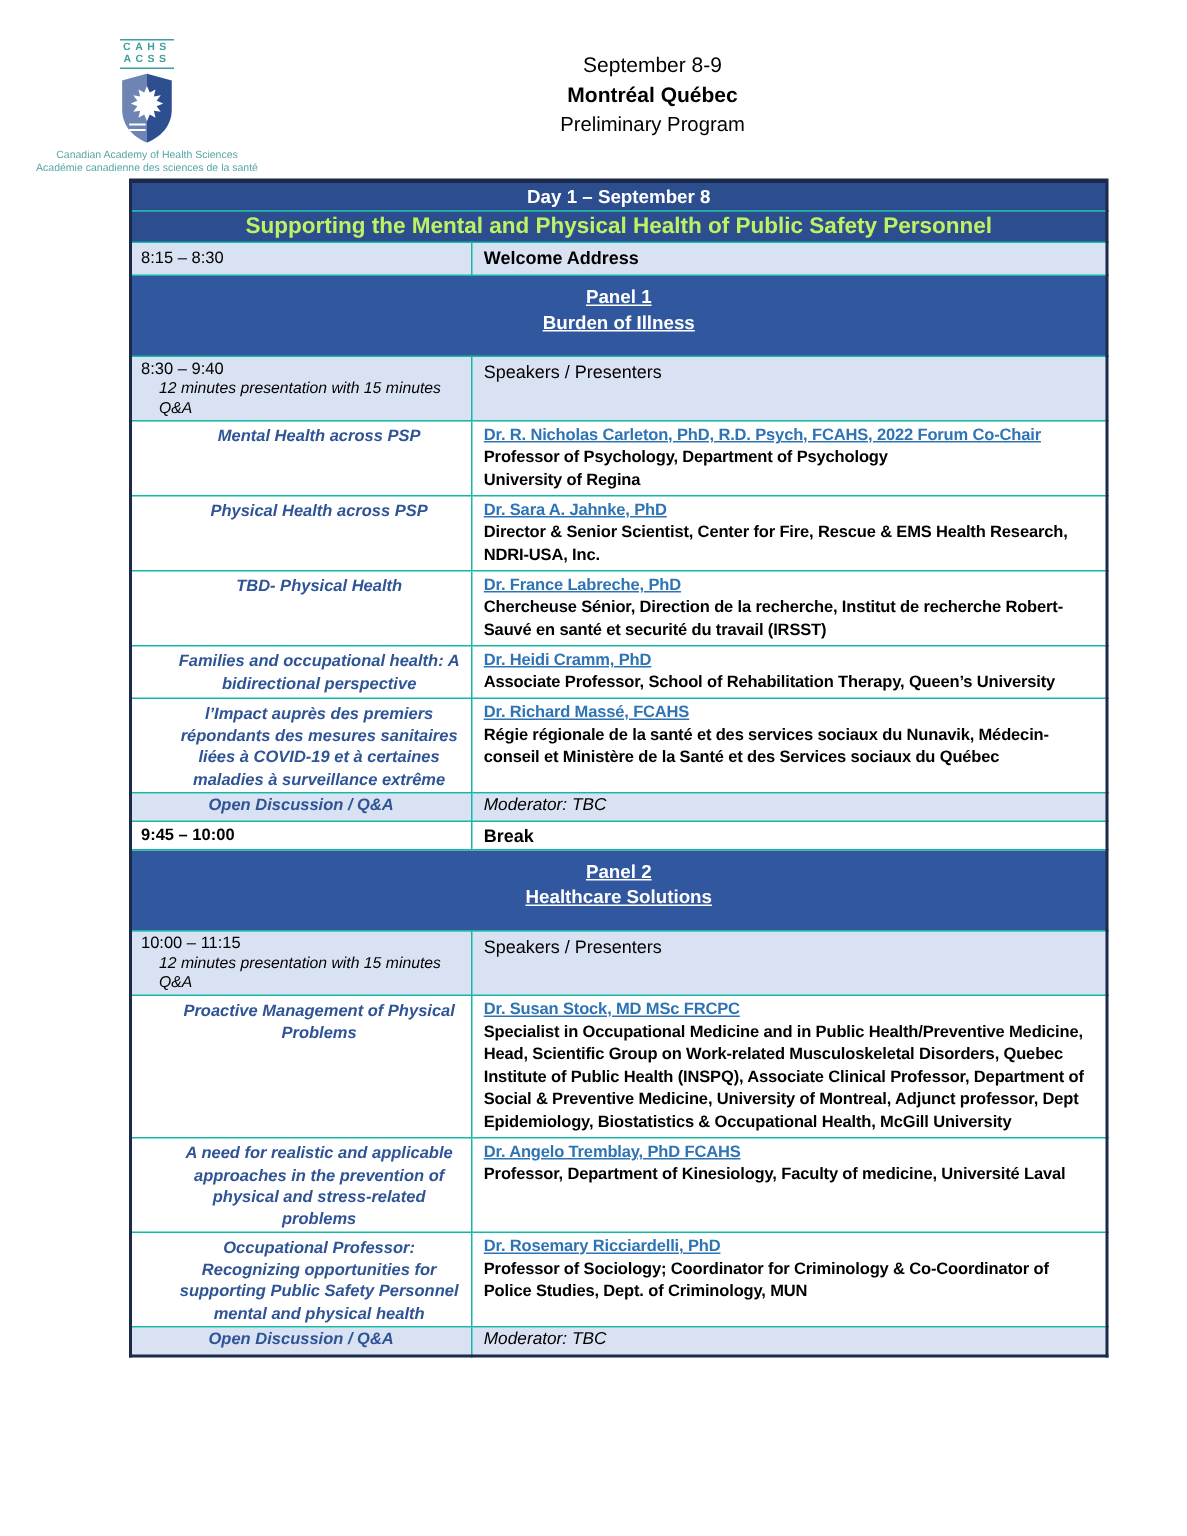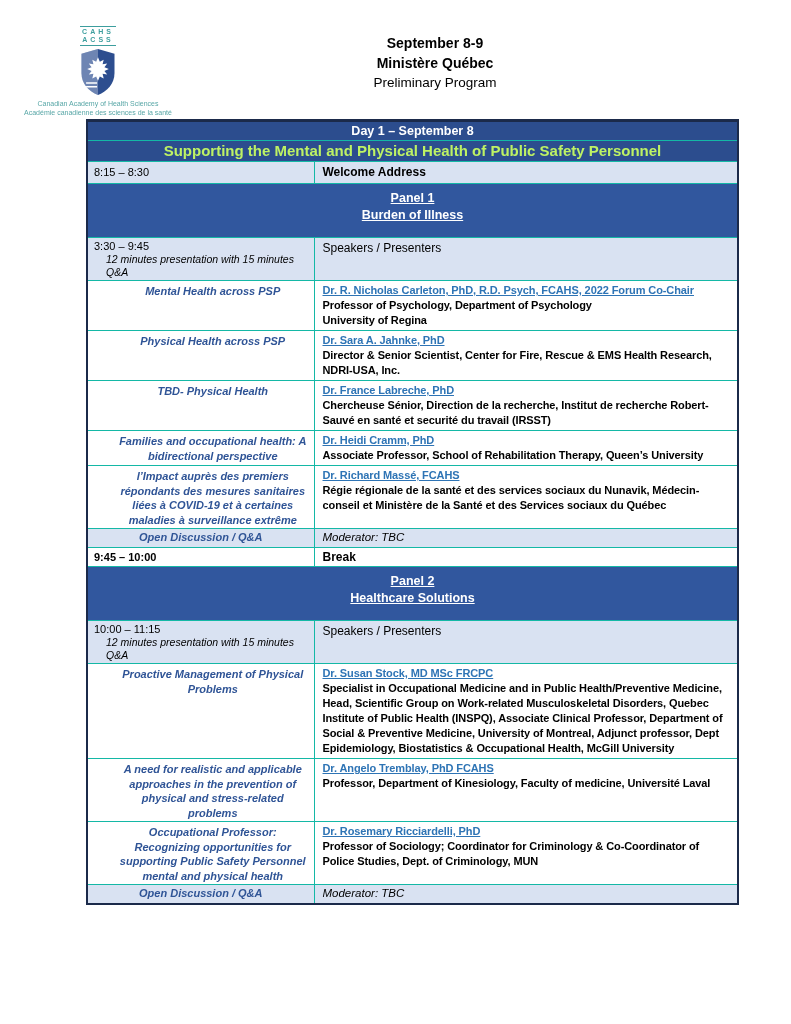--- a/index.html
+++ b/index.html
@@ -39,21 +39,21 @@
   }
 
   .title-block {
     position: absolute;
     left: 300px; top: 34px;
     width: 270px;
     text-align: center;
     line-height: 19.5px;
   }
   .title-l1 { font-size: 15px; font-weight: bold; }
-  .title-l2 { font-size: 14px; font-weight: bold; }
+  .title-l2 { font-size: 14px; font-weight: normal; }
   .title-l3 { font-size: 14px; font-weight: bold; }
   .title-l4 { font-size: 13.5px; font-weight: normal; }
 
   
   table.program {
     position: absolute;
     left: 86px; top: 119px;
     width: 651px;
     border-collapse: collapse;
     table-layout: fixed;
@@ -146,21 +146,21 @@
       <path d="M12 1 L12 26 C7 24 3 20 3 14 V3.5 Z" fill="#e9eef7" opacity="0.35"></path>
       <path d="M12 5.5l1 2.4 2.1-1.1-.6 2.5 2.5-.4-1.5 2 2.4 1-2.4 1 1.5 2-2.5-.4.6 2.5-2.1-1.1-1 2.4-1-2.4-2.1 1.1.6-2.5-2.5.4 1.5-2-2.4-1 2.4-1-1.5-2 2.5.4-.6-2.5 2.1 1.1z" fill="#ffffff"></path>
       <path d="M5.5 19.5 h6 M5.5 21.5 h6" stroke="#ffffff" stroke-width="0.8" fill="none"></path>
     </svg>
     <div class="logo-name">Canadian Academy of Health Sciences</div>
     <div class="logo-name">Académie canadienne des sciences de la santé</div>
   </div>
 
   <div class="title-block">
     <div class="title-l2">September 8-9</div>
-    <div class="title-l3">Ministère Québec</div>
+    <div class="title-l3">Montréal Québec</div>
     <div class="title-l4">Preliminary Program</div>
   </div>
 
   <table class="program">
     <colgroup>
         <col class="c1">
         <col class="c2">
       </colgroup>
 
     <tbody>
@@ -179,21 +179,21 @@
 
     <tr class="r-panel">
       <td colspan="2">
         <div class="panel-name">Panel 1</div>
         <div class="panel-theme">Burden of Illness</div>
       </td>
     </tr>
 
     <tr class="r-light r-sess">
       <td>
-        <div class="sess-time">3:30 – 9:45</div>
+        <div class="sess-time">8:30 – 9:40</div>
         <div class="sess-note">12 minutes presentation with 15 minutes Q&amp;A</div>
       </td>
       <td class="cell-colhead">Speakers / Presenters</td>
     </tr>
 
     <tr class="r-talk">
       <td class="cell-topic">Mental Health across PSP</td>
       <td class="cell-speaker">
         <a href="#" class="speaker-link">Dr. R. Nicholas Carleton, PhD, R.D. Psych, FCAHS, 2022 Forum Co-Chair</a>
         <div class="affil">Professor of Psychology, Department of Psychology

